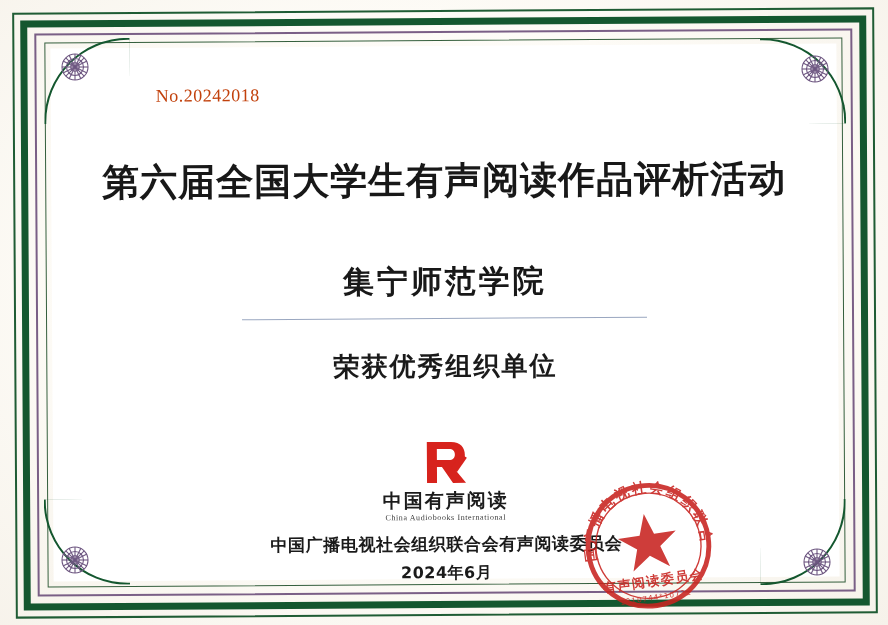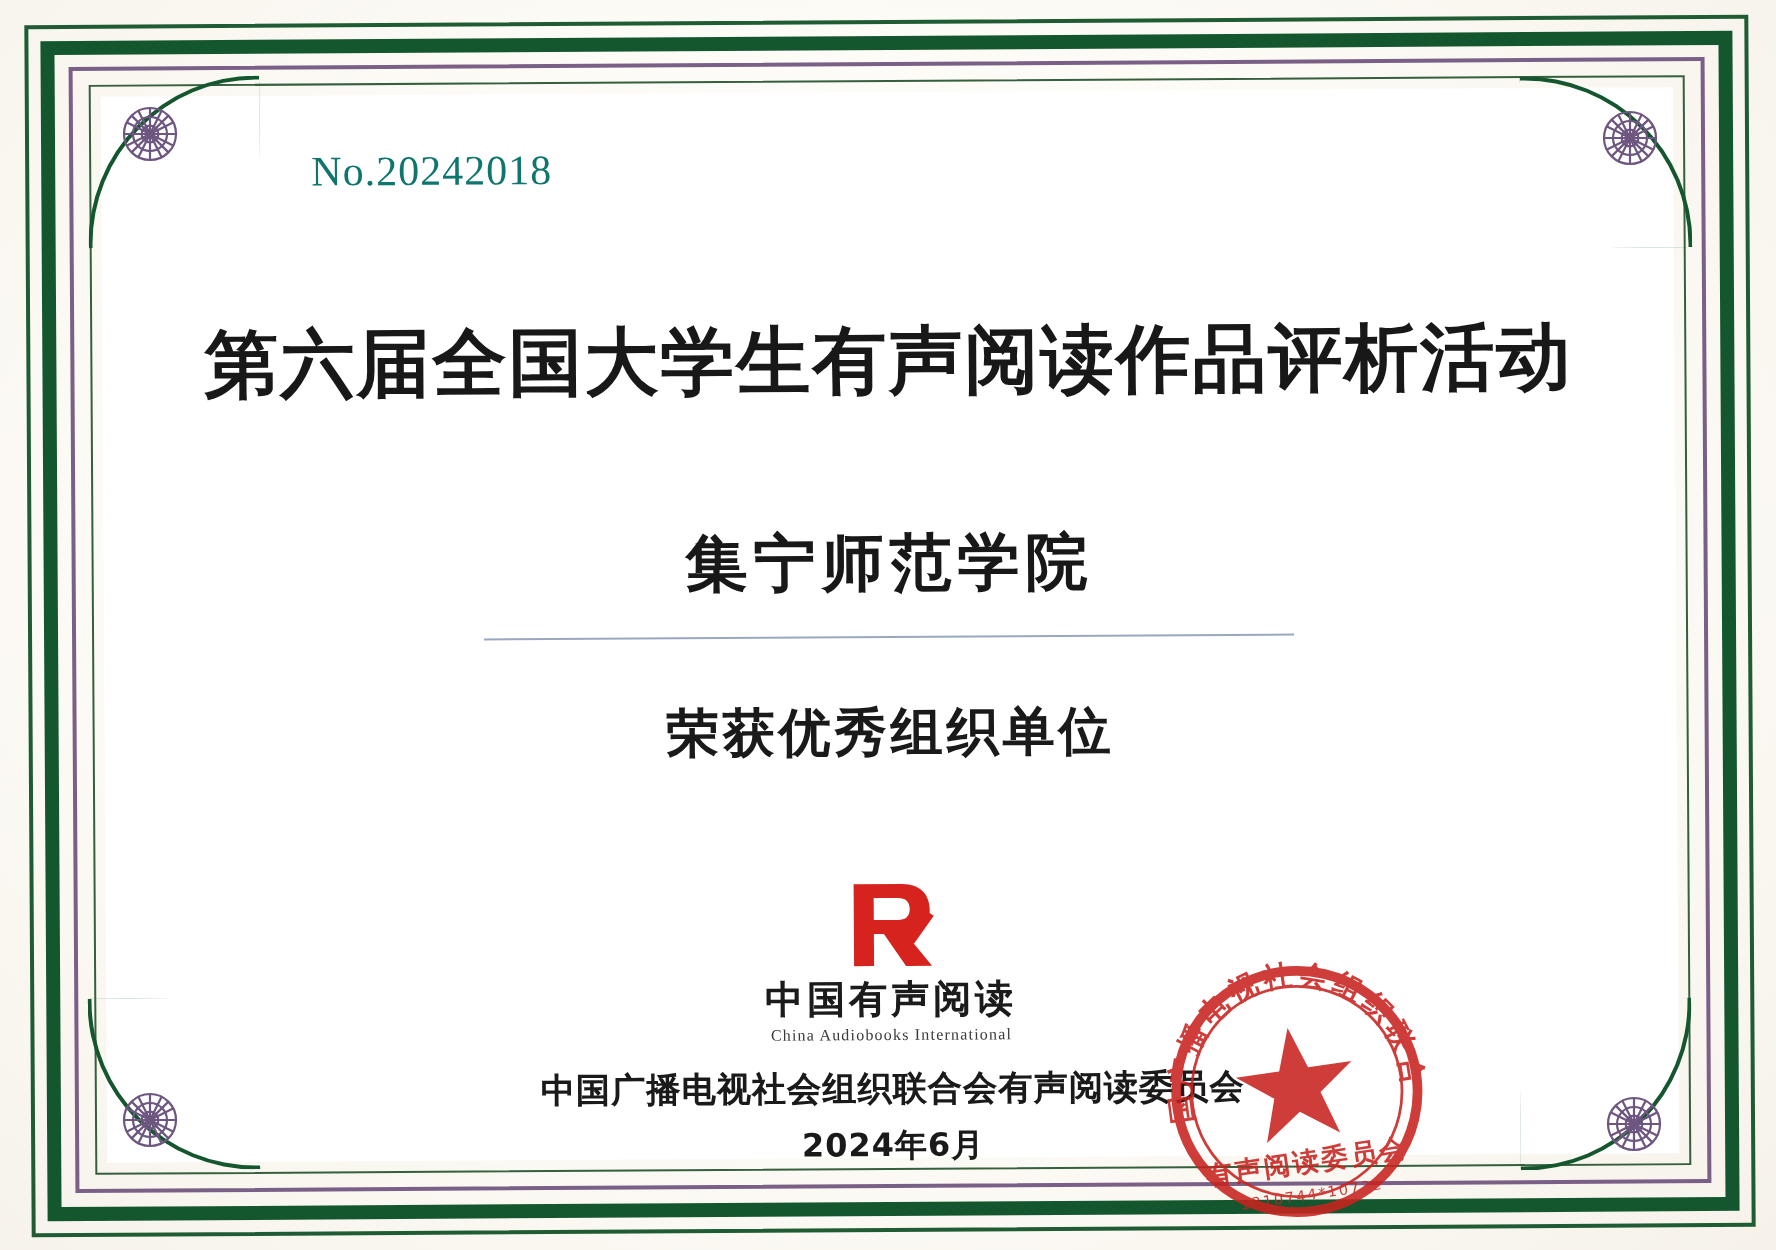--- a/index.html
+++ b/index.html
@@ -115,24 +115,24 @@
   #content {
     position: absolute;
     left: 52px; top: 46px;
     width: 786px; height: 533px;
     transform: rotate(-0.35deg);
   }
 
   #serial-number {
     position: absolute;
     left: 105px;
-    top: 26px;
+    top: 38px;
     font-family: "Liberation Serif", serif;
-    font-size: 21px;
-    color: #0f766e;
+    font-size: 18px;
+    color: #c2410c;
     letter-spacing: 0.5px;
     white-space: nowrap;
   }
 
   #main-title {
     position: absolute;
     left: 0; right: 0;
     top: 110px;
     text-align: center;
     font-family: "DejaVu Serif", serif;

